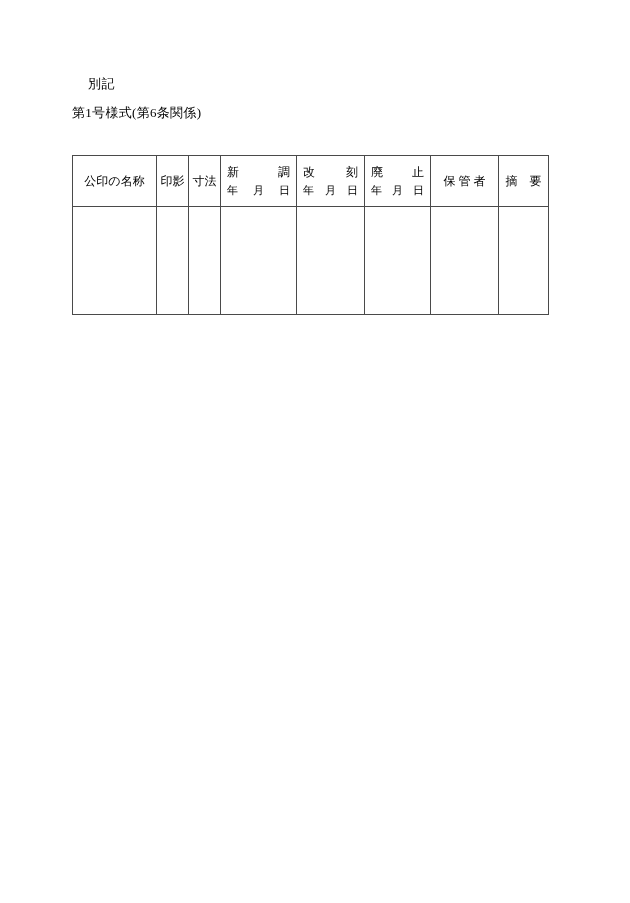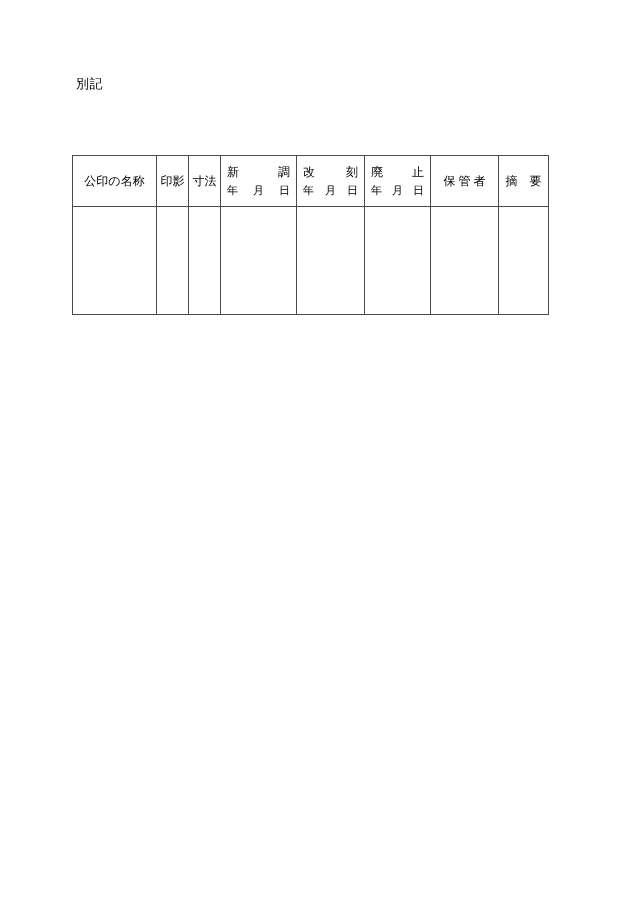--- a/index.html
+++ b/index.html
@@ -18,21 +18,21 @@
   .page {
     position: absolute;
     top: 0;
     left: 0;
     width: 630px;
     height: 903px;
     background: #fff;
   }
   .label-besshi {
     position: absolute;
-    left: 76px;
+    left: 88px;
     top: 75px;
     font-size: 13px;
     letter-spacing: 0.5px;
   }
   .label-form {
     position: absolute;
     left: 72px;
     top: 104px;
     font-size: 13px;
     letter-spacing: 0.3px;
@@ -103,20 +103,21 @@
   .vert-center {
     font-size: 12px;
   }
 </style>
 </head>
 <body>
 
 <div class="page">
 
   <div class="label-besshi">別記</div>
+  <div class="label-form">第1号様式(第6条関係)</div>
 
 
   <table class="koin">
     <colgroup>
       <col class="col-name">
       <col class="col-stamp">
       <col class="col-size">
       <col class="col-new">
       <col class="col-recarve">
       <col class="col-abolish">

